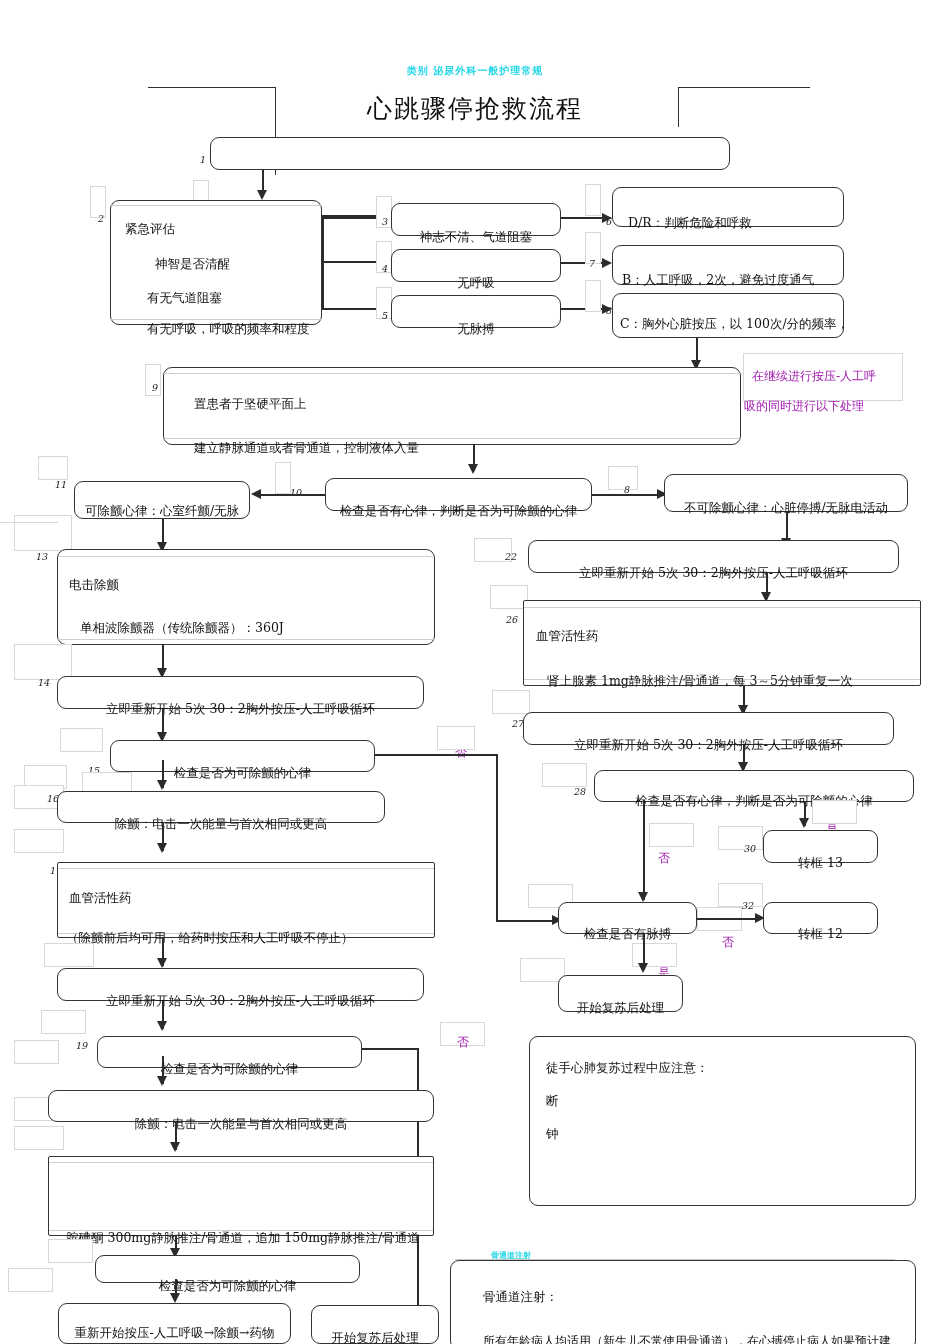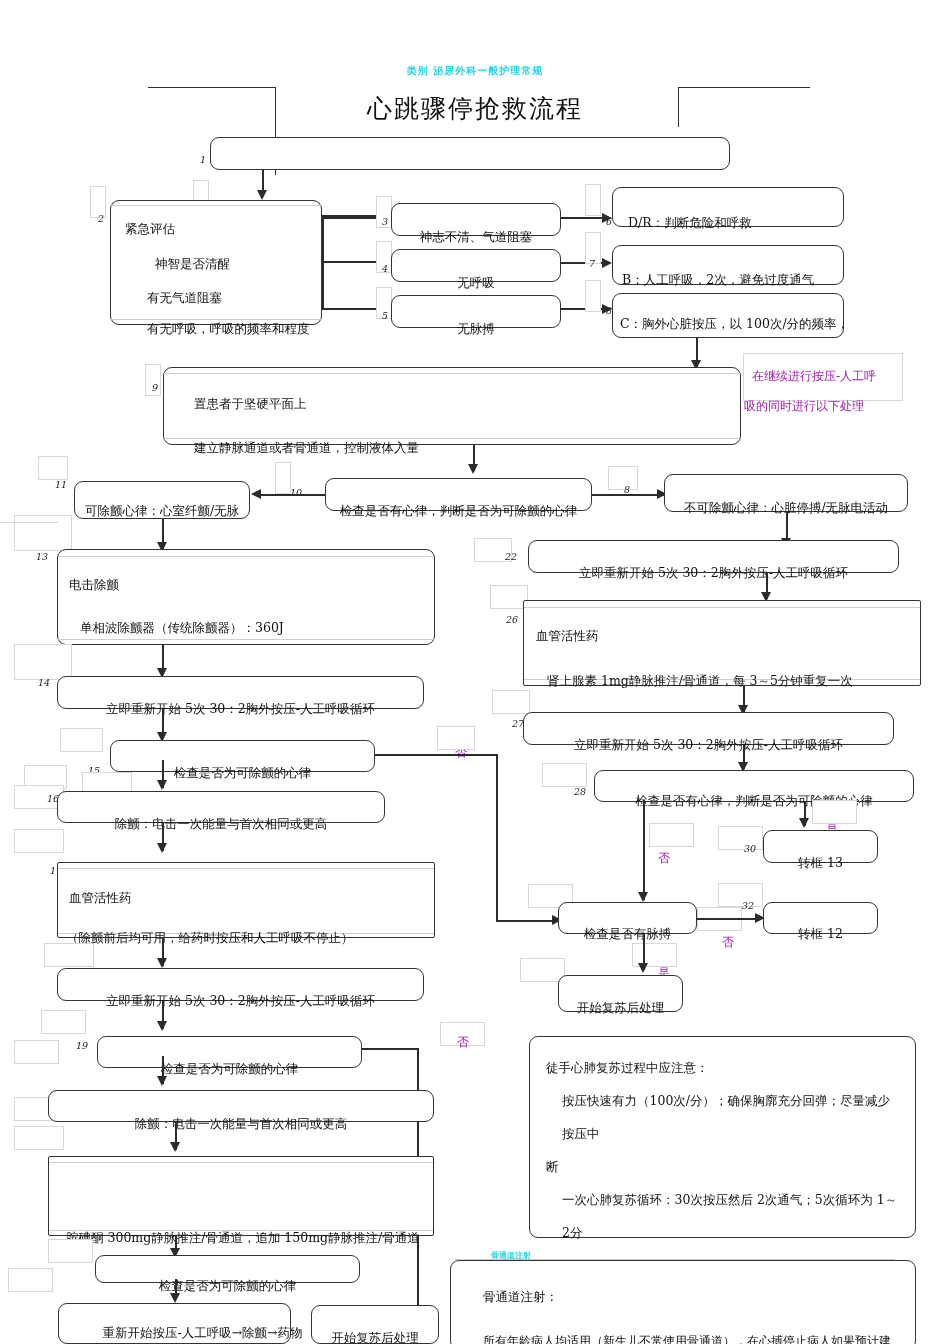--- a/index.html
+++ b/index.html
@@ -369,21 +369,21 @@
   <div class="ghost" style="left:8px;top:1268px;width:45px;height:24px;"></div>
   <div class="num" style="left:96px;top:1268px;">22</div>
   <div class="box" style="left:95px;top:1255px;width:265px;height:28px;"></div>
   <div class="btxt" style="left:95px;top:1278px;width:265px;text-align:center;">检查是否为可除颤的心律</div>
 
   <div class="ln v" style="left:175px;top:1279px;height:20px;"></div>
   <div class="arrow down" style="left:170px;top:1293px;"></div>
 
   <div class="num" style="left:60px;top:1312px;">23</div>
   <div class="box" style="left:58px;top:1303px;width:233px;height:41px;"></div>
-  <div class="btxt" style="left:58px;top:1325px;width:233px;text-align:center;margin-left:28px;">重新开始按压-人工呼吸→除颤→药物</div>
+  <div class="btxt" style="left:58px;top:1325px;width:233px;text-align:center;">重新开始按压-人工呼吸→除颤→药物</div>
 
   <div class="num" style="left:313px;top:1310px;">24</div>
   <div class="box" style="left:311px;top:1305px;width:128px;height:39px;"></div>
   <div class="btxt" style="left:311px;top:1330px;width:128px;text-align:center;">开始复苏后处理</div>
 
   <div class="ghost" style="left:474px;top:538px;width:38px;height:24px;"></div>
   <div class="num" style="left:505px;top:551px;">22</div>
   <div class="box" style="left:528px;top:540px;width:371px;height:33px;"></div>
   <div class="btxt" style="left:528px;top:565px;width:371px;text-align:center;">立即重新开始 5次 30：2胸外按压-人工呼吸循环</div>
 
@@ -448,25 +448,23 @@
   <div class="ghost" style="left:632px;top:943px;width:45px;height:24px;"></div>
   <div class="lbl" style="left:658px;top:965px;">是</div>
   <div class="ln v" style="left:643px;top:934px;height:36px;"></div>
   <div class="arrow down" style="left:638px;top:963px;"></div>
 
   <div class="ghost" style="left:520px;top:958px;width:45px;height:24px;"></div>
   <div class="num" style="left:559px;top:981px;">31</div>
   <div class="box" style="left:558px;top:975px;width:125px;height:37px;"></div>
   <div class="btxt" style="left:558px;top:1000px;width:125px;text-align:center;">开始复苏后处理</div>
 
-  <div class="note" style="left:529px;top:1036px;width:387px;height:202px;">
+  <div class="note" style="left:529px;top:1036px;width:387px;height:170px;">
     <div>徒手心肺复苏过程中应注意：</div>
-    <div class="ind">按压快速有力（100次/分）；确保胸廓充分回弹；尽量减少按压中</div>
     <div>断</div>
-    <div class="ind">一次心肺复苏循环：30次按压然后 2次通气；5次循环为 1～2分</div>
     <div>钟</div>
   </div>
 
   <div class="note-cyan" style="left:455px;top:1250px;margin-left:36px;">骨通道注射</div>
   <div class="ln h" style="left:455px;top:1259px;width:440px;height:1px;background:#c9c9c9;"></div>
   <div class="note" style="left:450px;top:1260px;width:466px;height:90px;line-height:44px;">
     <div class="ind">骨通道注射：</div>
     <div class="ind" style="font-size:12px;">所有年龄病人均适用（新生儿不常使用骨通道），在心搏停止病人如果预计建立其他</div>
   </div>
 

